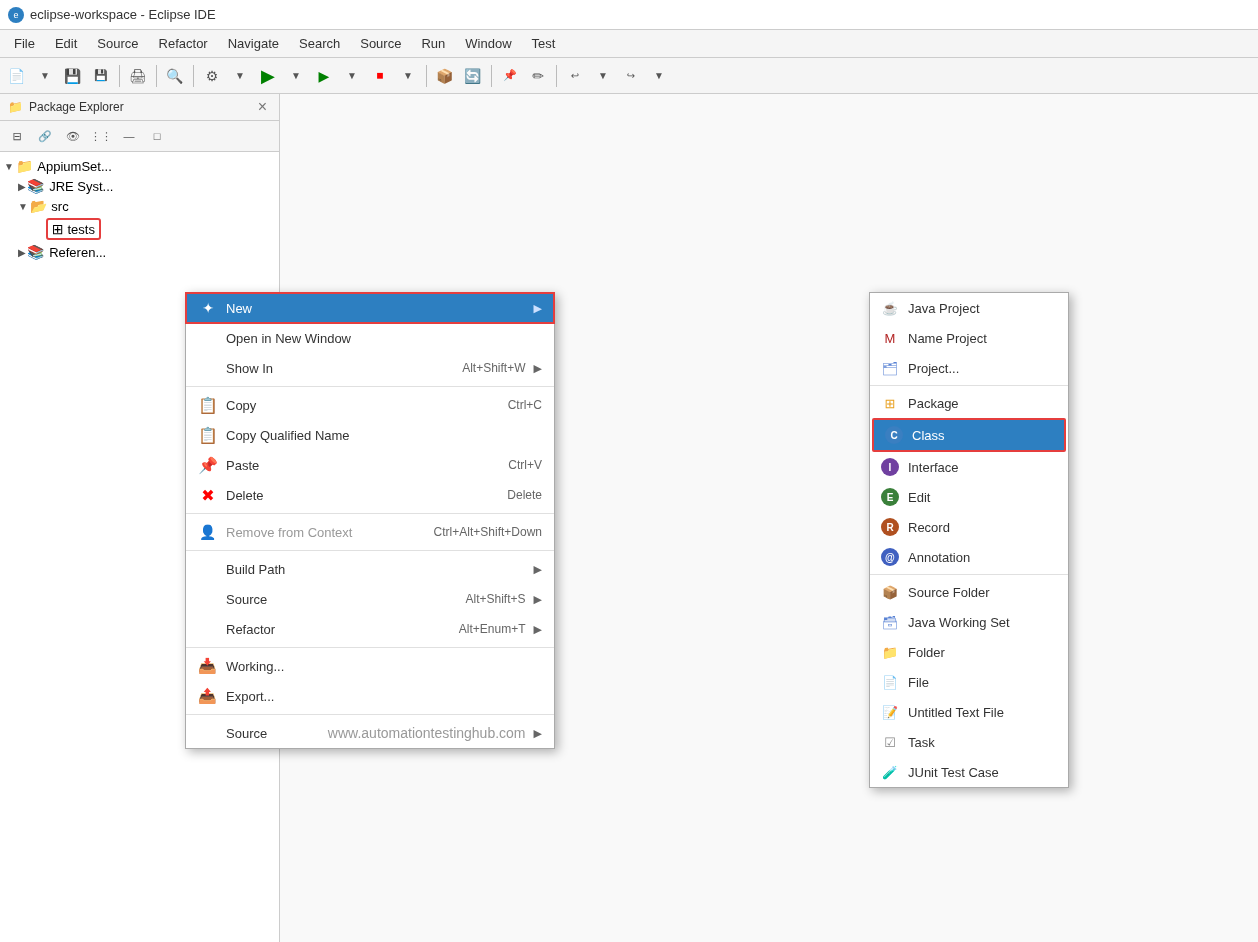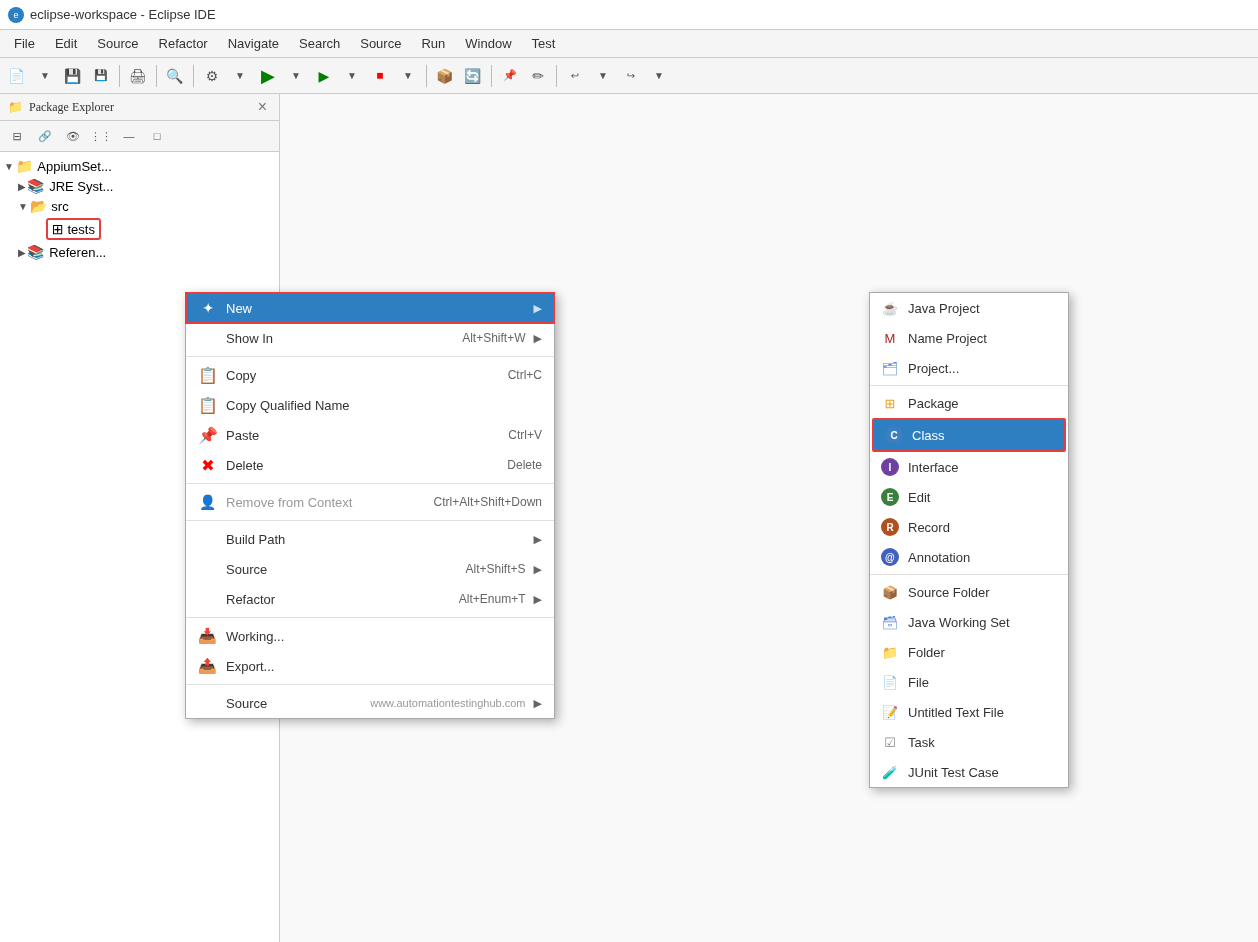--- a/index.html
+++ b/index.html
@@ -96,21 +96,21 @@
     }
     #pe-header {
       display: flex;
       align-items: center;
       padding: 4px 8px;
       background: #f5f5f5;
       border-bottom: 1px solid #ccc;
       font-size: 12px;
       color: #333;
     }
-    #pe-header .pe-title { flex: 1; font-weight: normal; font-family: Liberation Serif, serif; }
+    #pe-header .pe-title { flex: 1; font-weight: normal; }
     #pe-header .close-btn {
       cursor: pointer;
       font-size: 16px;
       color: #777;
       padding: 0 4px;
     }
     #pe-toolbar {
       display: flex;
       align-items: center;
       padding: 2px 4px;
@@ -356,20 +356,24 @@
 
   <div id="context-menu">
 
     <div class="ctx-item highlighted ctx-new-border">
       <span class="ctx-icon">✦</span>
       <span class="ctx-label">New</span>
       <span class="ctx-arrow">▶</span>
     </div>
     <div class="ctx-item">
       <span class="ctx-icon"></span>
+      <span class="ctx-label">Open in New Window</span>
+    </div>
+    <div class="ctx-item">
+      <span class="ctx-icon"></span>
       <span class="ctx-label">Show In</span>
       <span class="ctx-shortcut">Alt+Shift+W</span>
       <span class="ctx-arrow">▶</span>
     </div>
     <div class="ctx-separator"></div>
     <div class="ctx-item">
       <span class="ctx-icon" style="font-size:16px;">📋</span>
       <span class="ctx-label">Copy</span>
       <span class="ctx-shortcut">Ctrl+C</span>
     </div>
@@ -417,21 +421,21 @@
       <span class="ctx-label">Working...</span>
     </div>
     <div class="ctx-item">
       <span class="ctx-icon" style="font-size:15px;">📤</span>
       <span class="ctx-label">Export...</span>
     </div>
     <div class="ctx-separator"></div>
     <div class="ctx-item">
       <span class="ctx-icon"></span>
       <span class="ctx-label">Source</span>
-      <span class="ctx-shortcut" style="font-size:11px;color:#999;">www.automationtestinghub.com</span>
+      <span class="ctx-shortcut" style="font-size:14px;color:#999;">www.automationtestinghub.com</span>
       <span class="ctx-arrow">▶</span>
     </div>
   </div>
 
   <div id="submenu-right">
 
     <div class="sub-item">
       <span class="sub-icon" style="color:#e8a020;">☕</span>
       <span>Java Project</span>
     </div>

